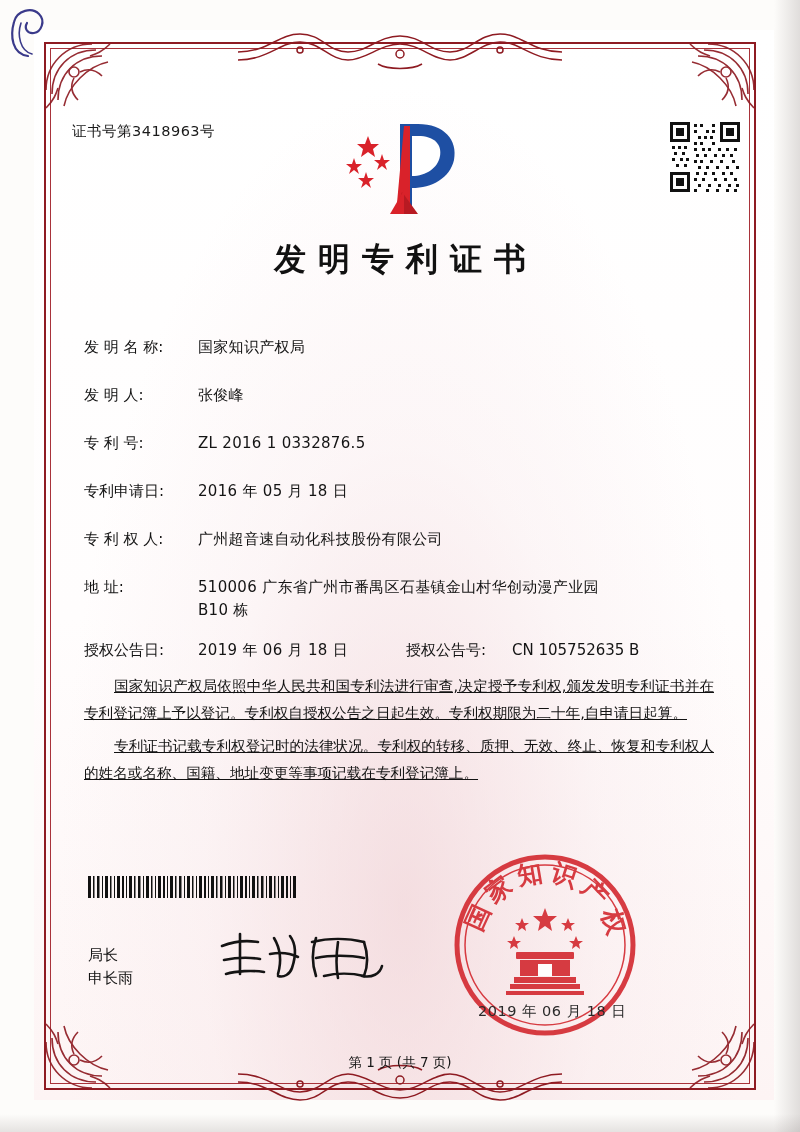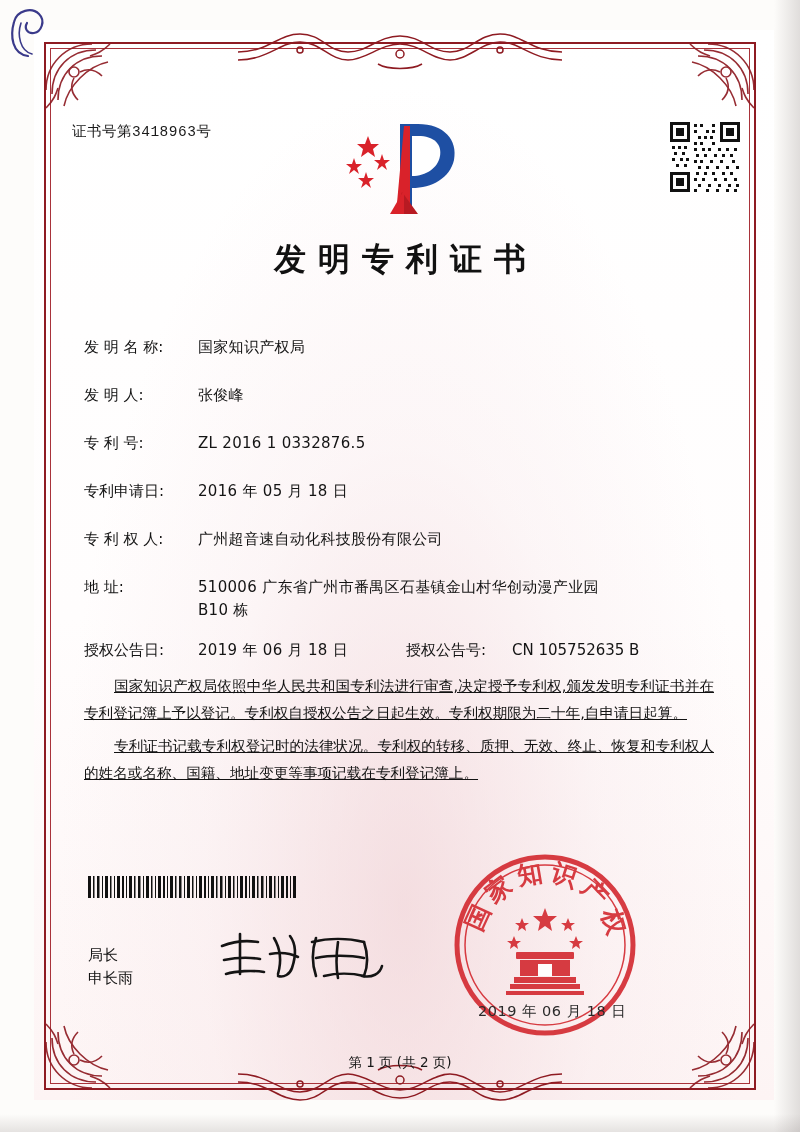--- a/index.html
+++ b/index.html
@@ -85,21 +85,20 @@
   }
 
   
   .cert-no {
     position: absolute;
     left: 72px; top: 122px;
     font-size: 14.5px;
     color: #1a1a1a;
     letter-spacing: 0.5px;
     white-space: nowrap;
-    font-family: Liberation Mono, monospace;
   }
   .qr {
     position: absolute;
     right: 58px; top: 120px;
     width: 74px; height: 74px;
   }
   .logo {
     position: absolute;
     left: 332px; top: 118px;
     width: 136px; height: 104px;
@@ -563,17 +562,17 @@
         <path id="sealArc" d="M 93 93 m -64 0 a 64 64 0 1 1 128 0"></path>
       </defs>
       <text font-family="'DejaVu Serif','Liberation Serif',serif" font-size="25" font-weight="bold" fill="#d2232a" letter-spacing="6">
         <textPath href="#sealArc" startOffset="6%">国家知识产权局</textPath>
       </text>
     </g>
   </svg>
 
   <div class="seal-date">2019 年 06 月 18 日</div>
 
-  <div class="page-num">第 1 页 (共 2 页)</div>
+  <div class="page-num">第 1 页 (共 7 页)</div>
 
   <div class="edge-shadow-r"></div>
   <div class="edge-shadow-b"></div>
 </div>
 
 </body></html>

